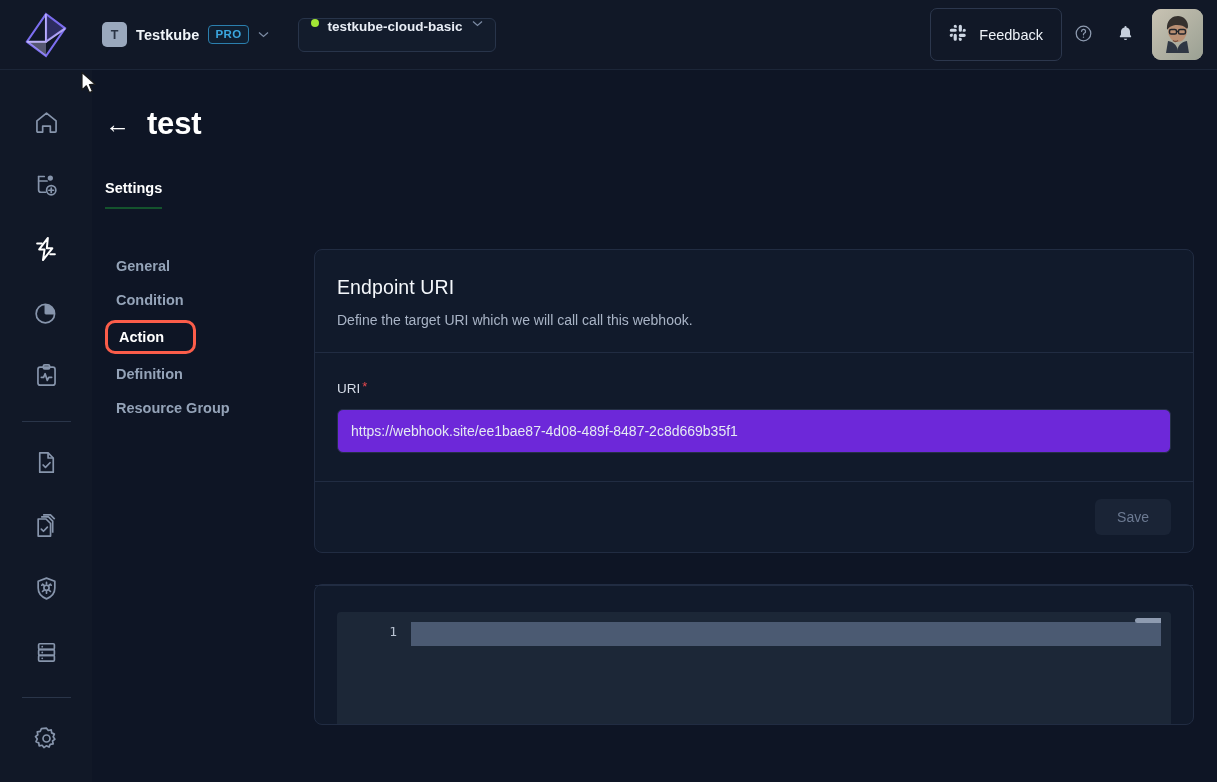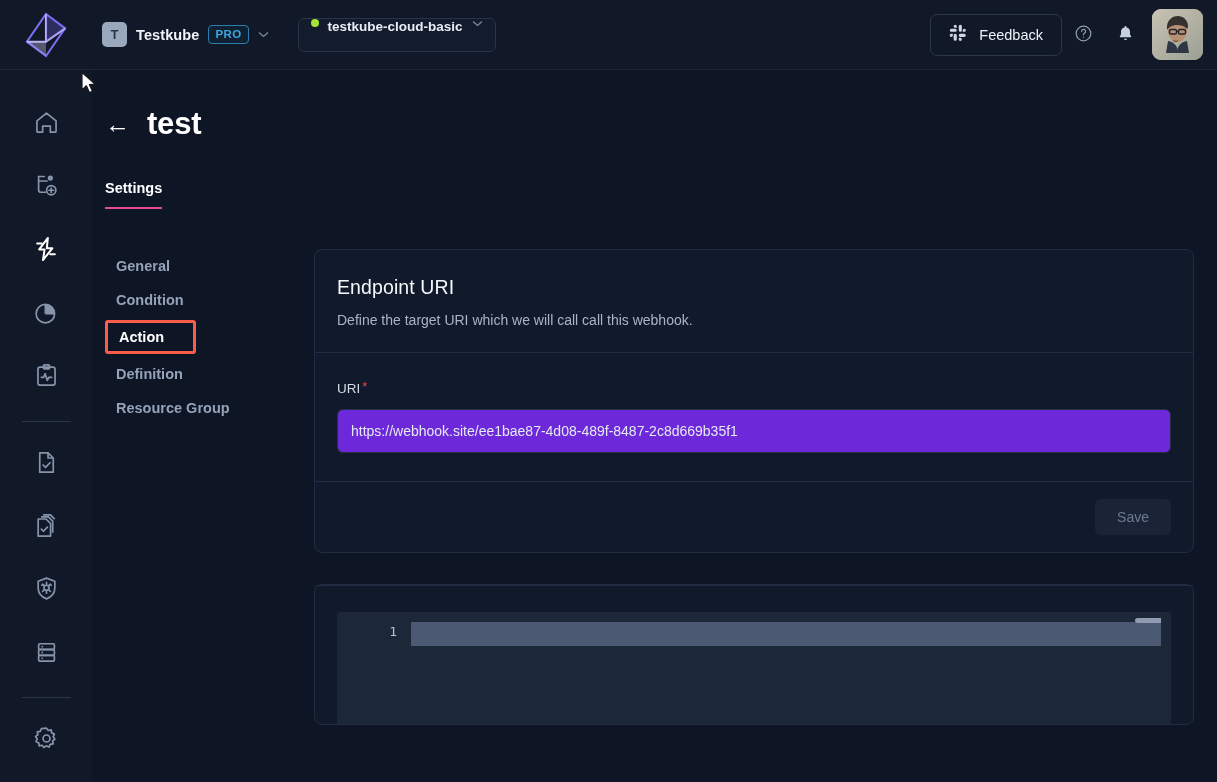--- a/index.html
+++ b/index.html
@@ -45,21 +45,21 @@
     background: #131c2c;
     border: 1px solid #28344a; border-radius: 6px;
   }
   .env-dot { width: 8px; height: 8px; border-radius: 50%; background: #a3e635; }
   .env-name { color: #e8edf5; font-size: 13.5px; font-weight: 600; }
   .topbar-right {
     margin-left: auto; display: flex; align-items: center; gap: 0; padding-right: 14px;
   }
   .feedback-btn {
     display: flex; align-items: center; gap: 12px;
-    height: 42px; padding: 0 18px;
+    height: 53px; padding: 0 18px;
     border: 1px solid #2c3purple; border: 1px solid #2c374d;
     border-radius: 7px; background: transparent;
     color: #eef2f8; font-size: 14.5px; font-family: inherit;
     cursor: pointer;
   }
   .icon-btn {
     width: 42px; height: 42px; display: flex; align-items: center; justify-content: center;
     background: none; border: none; cursor: pointer; color: #8e9bb0;
   }
   .avatar-img {
@@ -86,31 +86,31 @@
     width: 1125px; height: 712px;
     background: #0e1525;
     overflow: hidden;
   }
   .page-head { display: flex; align-items: center; gap: 17px; padding: 36px 0 0 13px; }
   .back-arrow { color: #fff; font-size: 25px; line-height: 1; cursor: pointer; font-weight: 300; }
   .page-title { color: #ffffff; font-size: 31px; font-weight: 700; letter-spacing: -.2px; }
   .tabs { padding: 37px 0 0 13px; }
   .tab {
     display: inline-block; color: #fff; font-size: 14.5px; font-weight: 700;
-    padding-bottom: 11px; border-bottom: 2px solid #ec4899; cursor: pointer;
+    padding-bottom: 11px; border-bottom: 2px solid #14532d; cursor: pointer;
   }
   .body-cols { display: flex; padding: 40px 0 0 0; }
   .subnav { width: 222px; padding-left: 13px; flex: none; }
   .subnav-item {
     color: #94a3b8; font-size: 14.5px; font-weight: 700;
     padding: 9px 0 9px 11px; cursor: pointer;
   }
   .subnav-item.boxed {
     position: relative; color: #ffffff;
-    border: 3px solid #fb5d4a; border-radius: 3px;
+    border: 3px solid #fb5d4a; border-radius: 10px;
     width: 91px; padding: 6px 0 6px 11px; margin: 3px 0 3px 0;
   }
   .content { flex: 1; padding-right: 23px; }
   .card {
     background: #111a2b;
     border: 1px solid #212c42; border-radius: 8px;
     margin-bottom: 31px;
   }
   .card-head { padding: 26px 22px 24px; }
   .card-title { color: #f4f7fb; font-size: 19.5px; font-weight: 400; letter-spacing: .1px; }

